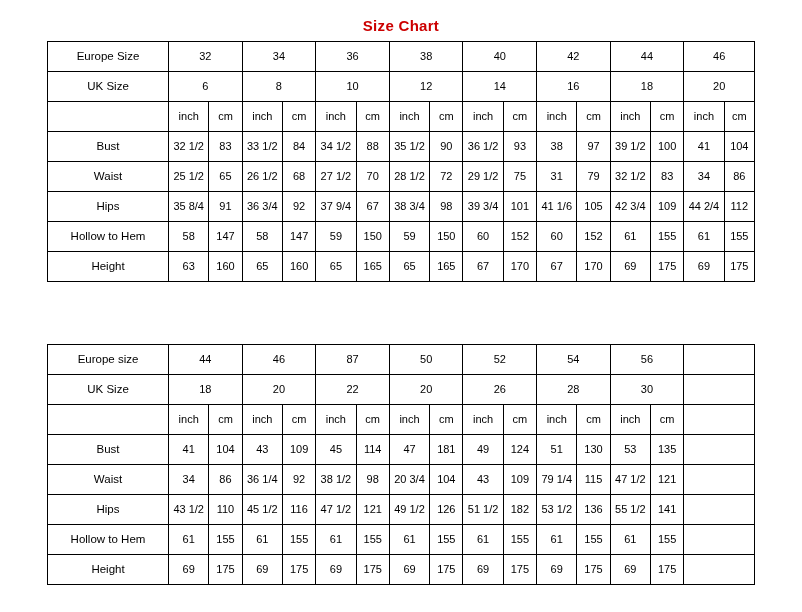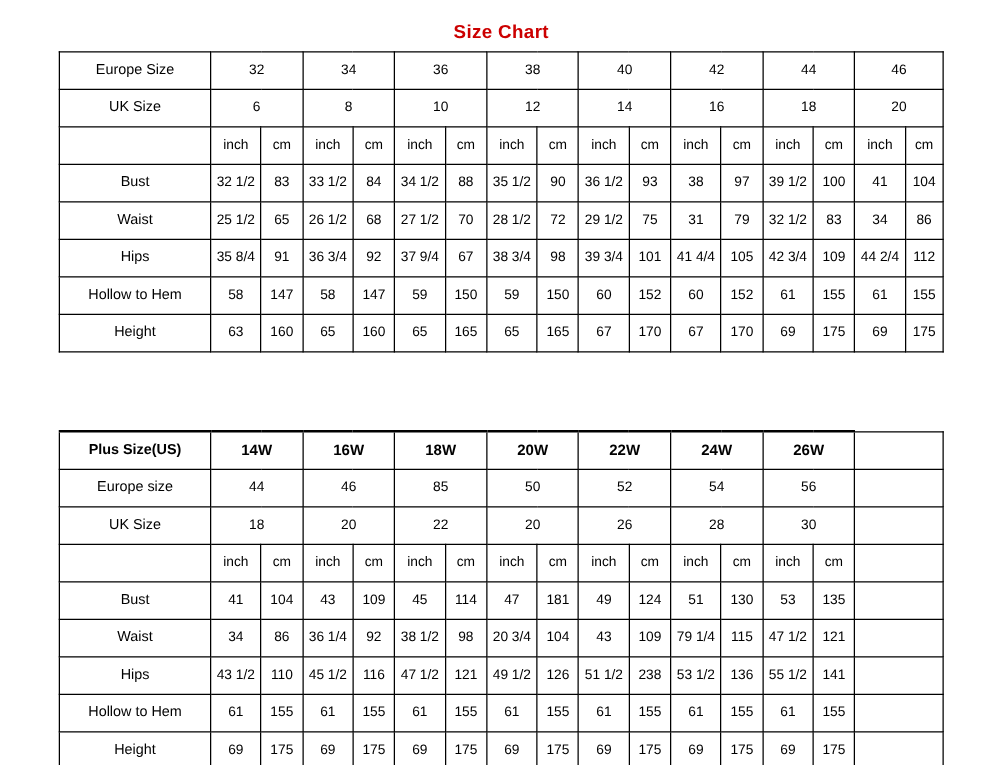--- a/index.html
+++ b/index.html
@@ -187,21 +187,21 @@
           <td>35 8/4</td>
           <td>91</td>
           <td>36 3/4</td>
           <td>92</td>
           <td>37 9/4</td>
           <td>67</td>
           <td>38 3/4</td>
           <td>98</td>
           <td>39 3/4</td>
           <td>101</td>
-          <td>41 4/4</td>
+          <td>41 1/6</td>
           <td>105</td>
           <td>42 3/4</td>
           <td>109</td>
           <td>44 2/4</td>
           <td>112</td>
         </tr>
         <tr>
           <td class="rowhead">Hollow to Hem</td>
           <td>58</td>
           <td>147</td>
@@ -257,35 +257,24 @@
         <col style="width:33px">
       <col style="width:40px">
         <col style="width:33px">
       <col style="width:40px">
         <col style="width:33px">
       <col style="width:40px">
         <col style="width:30px">
     </colgroup>
     <tbody id="t2body">
         <tr>
-          <td class="label outer-top">Plus Size(US)</td>
-          <td class="hdr outer-top" colspan="2">14W</td>
-          <td class="hdr outer-top" colspan="2">16W</td>
-          <td class="hdr outer-top" colspan="2">18W</td>
-          <td class="hdr outer-top" colspan="2">20W</td>
-          <td class="hdr outer-top" colspan="2">22W</td>
-          <td class="hdr outer-top" colspan="2">24W</td>
-          <td class="hdr outer-top" colspan="2">26W</td>
-          <td class="blank outer-top" colspan="2"></td>
-        </tr>
-        <tr>
           <td class="rowhead">Europe size</td>
           <td colspan="2">44</td>
           <td colspan="2">46</td>
-          <td colspan="2">85</td>
+          <td colspan="2">87</td>
           <td colspan="2">50</td>
           <td colspan="2">52</td>
           <td colspan="2">54</td>
           <td colspan="2">56</td>
           <td class="blank" colspan="2"></td>
         </tr>
         <tr>
           <td class="rowhead">UK Size</td>
           <td colspan="2">18</td>
           <td colspan="2">20</td>
@@ -354,21 +343,21 @@
           <td class="rowhead">Hips</td>
           <td>43 1/2</td>
           <td>110</td>
           <td>45 1/2</td>
           <td>116</td>
           <td>47 1/2</td>
           <td>121</td>
           <td>49 1/2</td>
           <td>126</td>
           <td>51 1/2</td>
-          <td>238</td>
+          <td>182</td>
           <td>53 1/2</td>
           <td>136</td>
           <td>55 1/2</td>
           <td>141</td>
           <td class="blank" colspan="2"></td>
         </tr>
         <tr>
           <td class="rowhead">Hollow to Hem</td>
           <td>61</td>
           <td>155</td>

